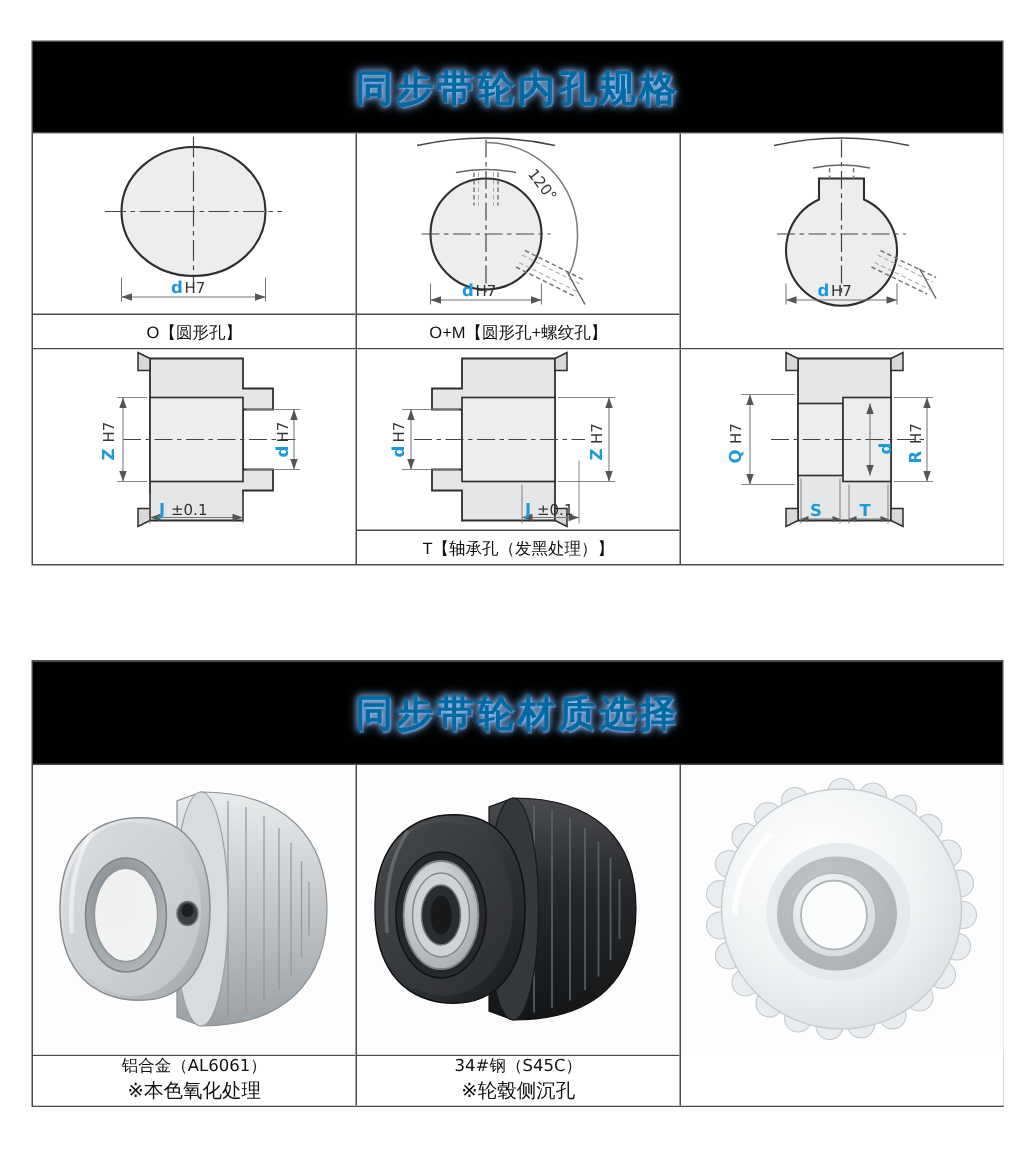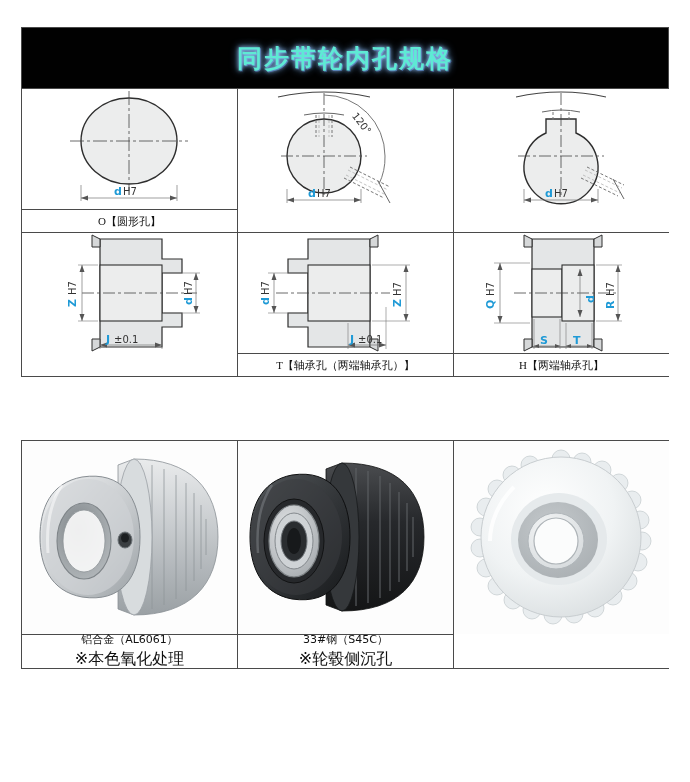--- a/index.html
+++ b/index.html
@@ -14,45 +14,45 @@
 
   
   .block{position:absolute;left:21px;width:648px;box-sizing:border-box;
          border:1px solid #4a4a4a;background:#fff;}
   .block-header{
     background:#010101;height:60px;
     display:flex;align-items:center;justify-content:center;
     border-bottom:1px solid #4a4a4a;
   }
   .block-header .title{
-    color:#5eead4;font-size:25px;font-weight:bold;letter-spacing:2px;
+    color:#0369a1;font-size:25px;font-weight:bold;letter-spacing:2px;
     text-shadow:0 0 4px #9fc8ff,0 0 8px #6fa8e8,1px 1px 0 #2a4a7a;
     font-family:"DejaVu Sans","Liberation Sans",sans-serif;
   }
 
   .grid-row{display:flex;}
   .grid-row + .grid-row{border-top:1px solid #4a4a4a;}
   .cell{flex:1 1 0;box-sizing:border-box;position:relative;background:#fff;}
   .cell + .cell{border-left:1px solid #4a4a4a;}
 
   .draw-area{height:120px;position:relative;overflow:hidden;}
   .cap{
     height:22px;border-top:1px solid #4a4a4a;
     display:flex;align-items:center;justify-content:center;
-    font-size:11px;color:#111;font-family:Liberation Serif, serif;
+    font-size:11px;color:#111;font-family:Liberation Sans, sans-serif;
     white-space:nowrap;
   }
   .photo-area{height:193px;position:relative;overflow:hidden;background:#fefefe;}
   .cap2{
     height:33px;border-top:1px solid #4a4a4a;
     display:flex;flex-direction:column;align-items:center;justify-content:center;
     font-size:11px;color:#111;line-height:1.35;
     font-family:"DejaVu Sans","Liberation Sans",sans-serif;
   }
-  .cap2 .l2{font-size:16px;}
+  .cap2 .l2{font-size:13px;}
 
   svg{display:block;}
   .dimlbl{fill:#1f9ad6;font-size:11px;font-weight:bold;
           font-family:"DejaVu Sans","Liberation Sans",sans-serif;}
   .dimlbl2{fill:#333;font-size:10px;
           font-family:"DejaVu Sans","Liberation Sans",sans-serif;}
 </style>
 </head>
 <body>
 
@@ -109,20 +109,21 @@
             <text class="dimlbl2" transform="rotate(52 124 34)" x="112" y="38">120°</text>
             <line x1="49" y1="100" x2="49" y2="114" stroke="#777" stroke-width="0.7"></line>
             <line x1="123" y1="100" x2="123" y2="114" stroke="#777" stroke-width="0.7"></line>
             <line x1="49" y1="111" x2="123" y2="111" stroke="#777" stroke-width="0.7"></line>
             <polygon points="49,111 56,108.5 56,113.5" fill="#555"></polygon>
             <polygon points="123,111 116,108.5 116,113.5" fill="#555"></polygon>
             <text class="dimlbl" x="70" y="108">d</text>
             <text class="dimlbl2" x="79" y="108">H7</text>
           </svg>
         </div>
+        <div class="cap">O+M【圆形孔+螺纹孔】</div>
       </div>
 
       <div class="cell">
         <div class="draw-area">
           <svg width="215" height="120" viewBox="0 0 215 120">
             <path d="M107 30 L92 30 L92 44 A37 37 0 1 0 122 44 L122 30 Z" fill="#eceded" stroke="#2e2e2e" stroke-width="1.4"></path>
             <line x1="64" y1="67" x2="150" y2="67" stroke="#444" stroke-width="0.8" stroke-dasharray="12,3,3,3"></line>
             <line x1="107" y1="4" x2="107" y2="106" stroke="#444" stroke-width="0.8" stroke-dasharray="12,3,3,3"></line>
             <path d="M62 8 Q107 -2 152 8" fill="none" stroke="#444" stroke-width="1.1"></path>
             <path d="M88 23 Q107 19 126 23" fill="none" stroke="#666" stroke-width="1"></path>
@@ -208,21 +209,21 @@
             <text class="dimlbl2" transform="rotate(-90 159 55)" x="151" y="59">H7</text>
             <line x1="110" y1="90" x2="110" y2="116" stroke="#777" stroke-width="0.6"></line>
             <line x1="148" y1="74" x2="148" y2="116" stroke="#777" stroke-width="0.6"></line>
             <line x1="110" y1="112" x2="148" y2="112" stroke="#777" stroke-width="0.7"></line>
             <polygon points="110,112 117,109.5 117,114.5" fill="#555"></polygon>
             <polygon points="148,112 141,109.5 141,114.5" fill="#555"></polygon>
             <text class="dimlbl" x="112" y="110">J</text>
             <text class="dimlbl2" x="120" y="110">±0.1</text>
           </svg>
         </div>
-        <div class="cap">T【轴承孔（两端轴承孔）】</div>
+        <div class="cap">T【轴承孔（发黑处理）】</div>
       </div>
 
       <div class="cell">
         <div class="draw-area">
           <svg width="215" height="120" viewBox="0 0 215 120">
             <path d="M78 6 L140 6 L140 114 L78 114 Z" fill="#e4e6e7" stroke="#2e2e2e" stroke-width="1.2"></path>
             <rect x="78" y="36" width="30" height="48" fill="#eceded" stroke="#2e2e2e" stroke-width="1.1"></rect>
             <rect x="108" y="32" width="32" height="56" fill="#eceded" stroke="#2e2e2e" stroke-width="1.1"></rect>
             <path d="M78 6 L70 2 L70 14 L78 14 Z" fill="#d6d8d9" stroke="#2e2e2e" stroke-width="1"></path>
             <path d="M78 106 L70 106 L70 118 L78 114 Z" fill="#d6d8d9" stroke="#2e2e2e" stroke-width="1"></path>
@@ -254,27 +255,29 @@
             <line x1="80" y1="113" x2="106" y2="113" stroke="#777" stroke-width="0.7"></line>
             <line x1="112" y1="113" x2="138" y2="113" stroke="#777" stroke-width="0.7"></line>
             <polygon points="80,113 85,111 85,115" fill="#555"></polygon>
             <polygon points="106,113 101,111 101,115" fill="#555"></polygon>
             <polygon points="112,113 117,111 117,115" fill="#555"></polygon>
             <polygon points="138,113 133,111 133,115" fill="#555"></polygon>
             <text class="dimlbl" x="86" y="111">S</text>
             <text class="dimlbl" x="119" y="111">T</text>
           </svg>
         </div>
-        <div class="cap">H【两端轴承孔】</div>
       </div>
     </div>
   </div>
 
   <div class="block" style="top:440px;">
 
+    <div class="block-header" style="height:68px;">
+      <span class="title">同步带轮材质选择</span>
+    </div>
 
     <div class="grid-row">
 
       <div class="cell">
         <div class="photo-area">
           <svg width="215" height="193" viewBox="0 0 215 193">
             <defs>
               <linearGradient id="alBody" x1="0" y1="0" x2="0" y2="1">
                 <stop offset="0" stop-color="#e9ebec"></stop>
                   <stop offset="0.45" stop-color="#c6cacd"></stop>
@@ -355,21 +358,21 @@
             <ellipse cx="58" cy="96" rx="46" ry="58" fill="#3a3d40" opacity="0.55"></ellipse>
             <ellipse cx="56" cy="100" rx="30" ry="42" fill="#26282b" stroke="#121314" stroke-width="1"></ellipse>
             <ellipse cx="56" cy="100" rx="25" ry="36" fill="url(#brg)" stroke="#7c8184" stroke-width="1.2"></ellipse>
             <ellipse cx="56" cy="100" rx="19" ry="28" fill="#cfd3d6" stroke="#83888c" stroke-width="1"></ellipse>
             <ellipse cx="56" cy="100" rx="13" ry="20" fill="#2a2d30" stroke="#70757a" stroke-width="1"></ellipse>
             <ellipse cx="56" cy="100" rx="7" ry="13" fill="#17191b"></ellipse>
             <path d="M34 44 C 22 62 18 86 20 112" fill="none" stroke="#8a8f93" stroke-width="2.5" opacity="0.45"></path>
           </svg>
         </div>
         <div class="cap2">
-          <span>33#钢（S45C）</span>
+          <span>34#钢（S45C）</span>
           <span class="l2">※轮毂侧沉孔</span>
         </div>
       </div>
 
       <div class="cell">
         <div class="photo-area">
           <svg width="215" height="193" viewBox="0 0 215 193">
             <defs>
               <radialGradient id="nyBody" cx="0.4" cy="0.33" r="0.78">
                 <stop offset="0" stop-color="#ffffff"></stop>

